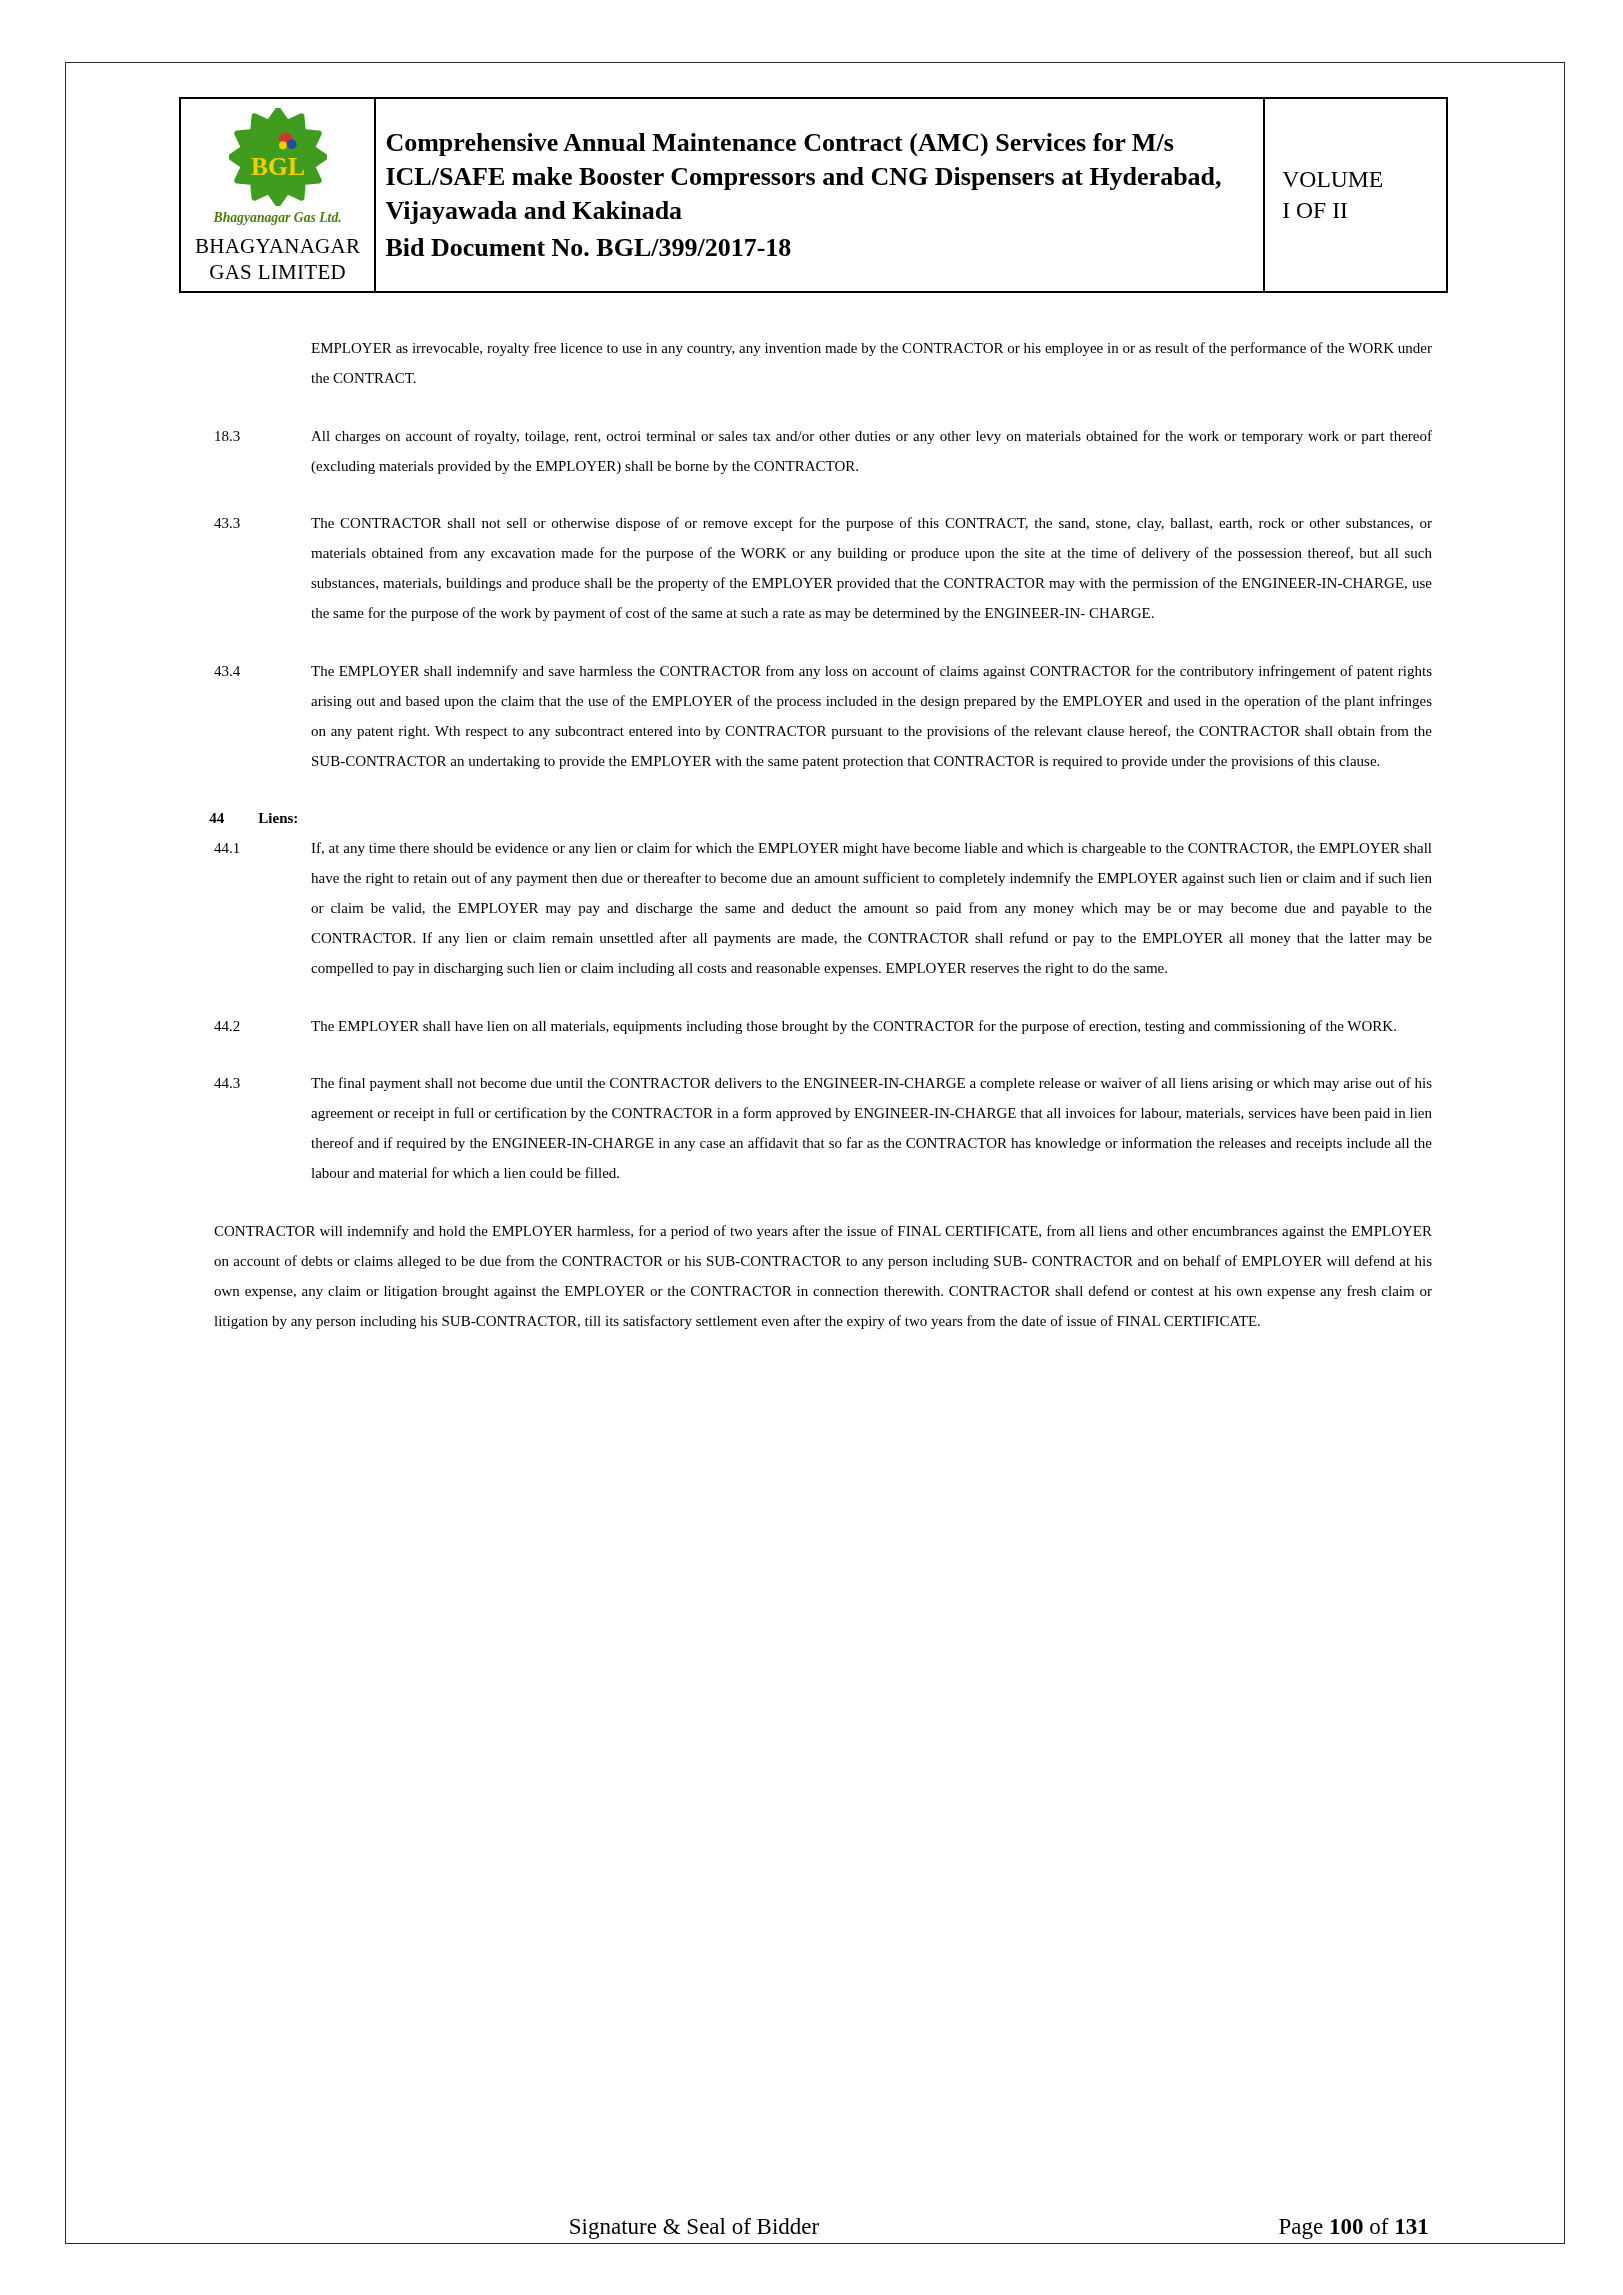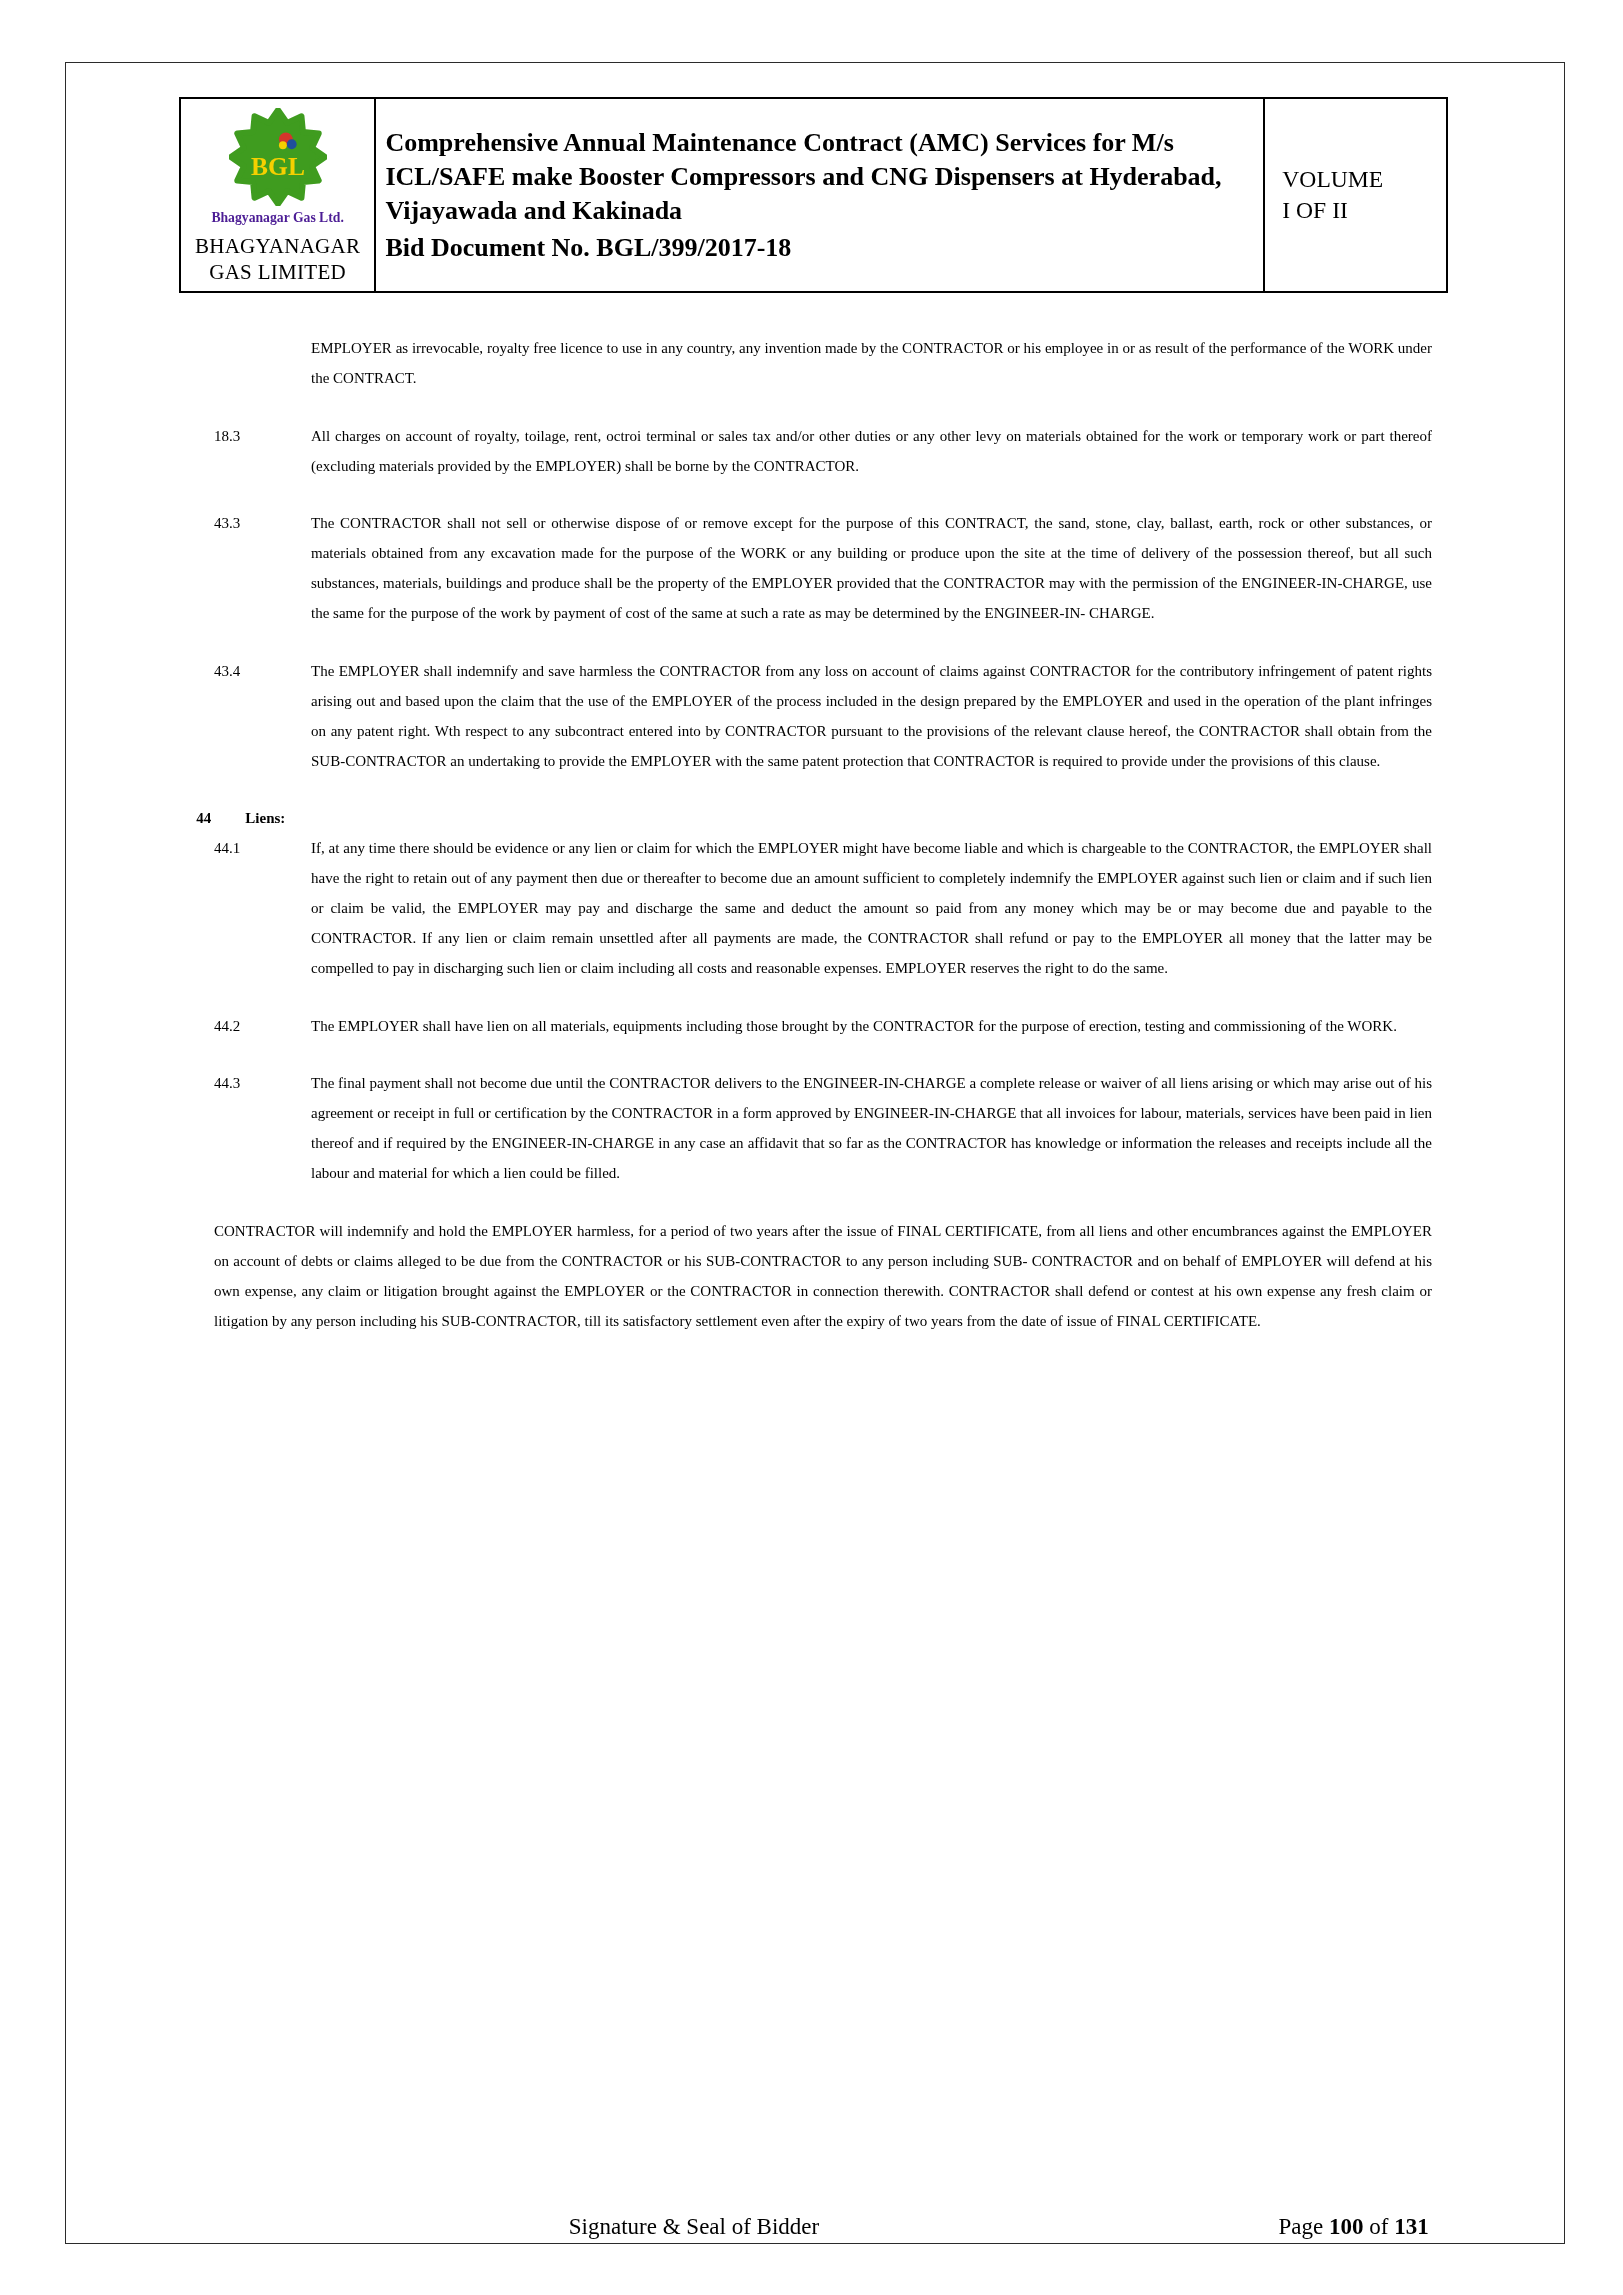--- a/index.html
+++ b/index.html
@@ -28,22 +28,22 @@
     vertical-align:middle;
     padding:6.5px 9.2px;
   }
   td.logo-cell  { width:186px; text-align:center; padding:9.2px 3.9px 6.5px 3.9px; }
   td.title-cell { width:847px; text-align:left; }
   td.vol-cell   { width:174px; vertical-align:middle; padding-left:17px; }
 
   .logo-wrap { display:inline-block; line-height:0; }
   .logo-svg { width:98px; height:98px; }
   .logo-sub {
-    font-size:13.7px; line-height:17px; color:#4c1d95;
-    font-weight:bold; margin-top:1.3px;
+    font-size:13.7px; line-height:17px; color:#4d7c0f;
+    font-style:italic; font-weight:bold; margin-top:1.3px;
   }
   .company-name {
     font-size:21px; line-height:26px; margin-top:6.5px;
     letter-spacing:0.3px;
     text-align:center;
   }
   .doc-title {
     font-weight:bold; font-size:26px; line-height:34px;
   }
   .bid-no {
@@ -60,21 +60,21 @@
   .intro {
     margin-left:97px; text-align:justify; margin-bottom:27.5px;
   }
   .clause { display:flex; margin-bottom:27.5px; }
   .clause .num { width:97px; flex:none; }
   .clause .txt { flex:1; text-align:justify; }
 
   .section-head {
     display:flex; font-weight:bold; margin-left:-17.7px; margin-bottom:0;
   }
-  .section-head .num { width:49px; flex:none; }
+  .section-head .num { width:49px; flex:none;margin-left:13px; }
 
   
   .footer { position:absolute; left:1.3px; right:1.3px; bottom:2.6px; height:33px; font-size:23px; }
   .sig {
     position:absolute; left:0; right:242px; bottom:0;
     text-align:center;
   }
   .pageno { position:absolute; right:134px; bottom:0; white-space:nowrap; }
   .pageno b { font-weight:bold; }
 </style>

